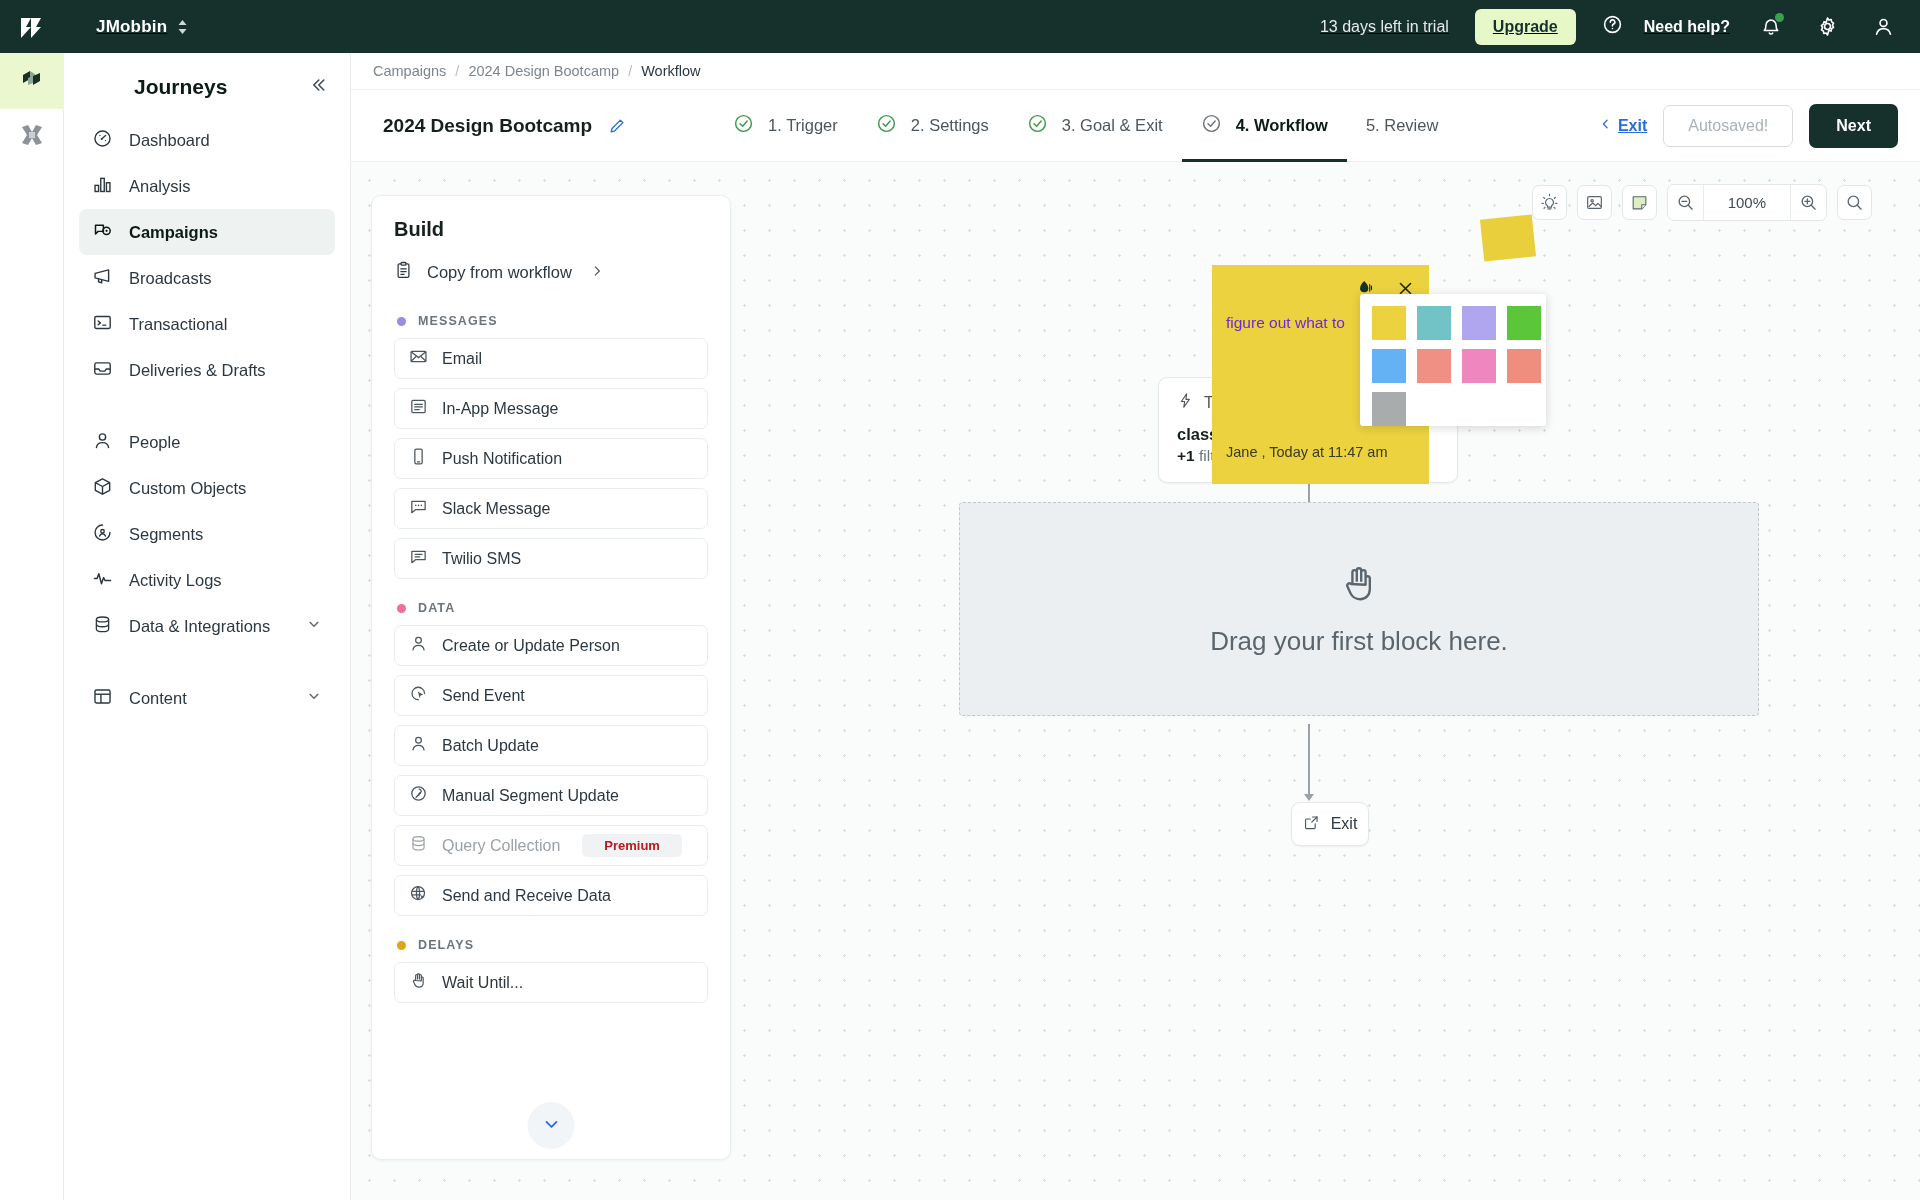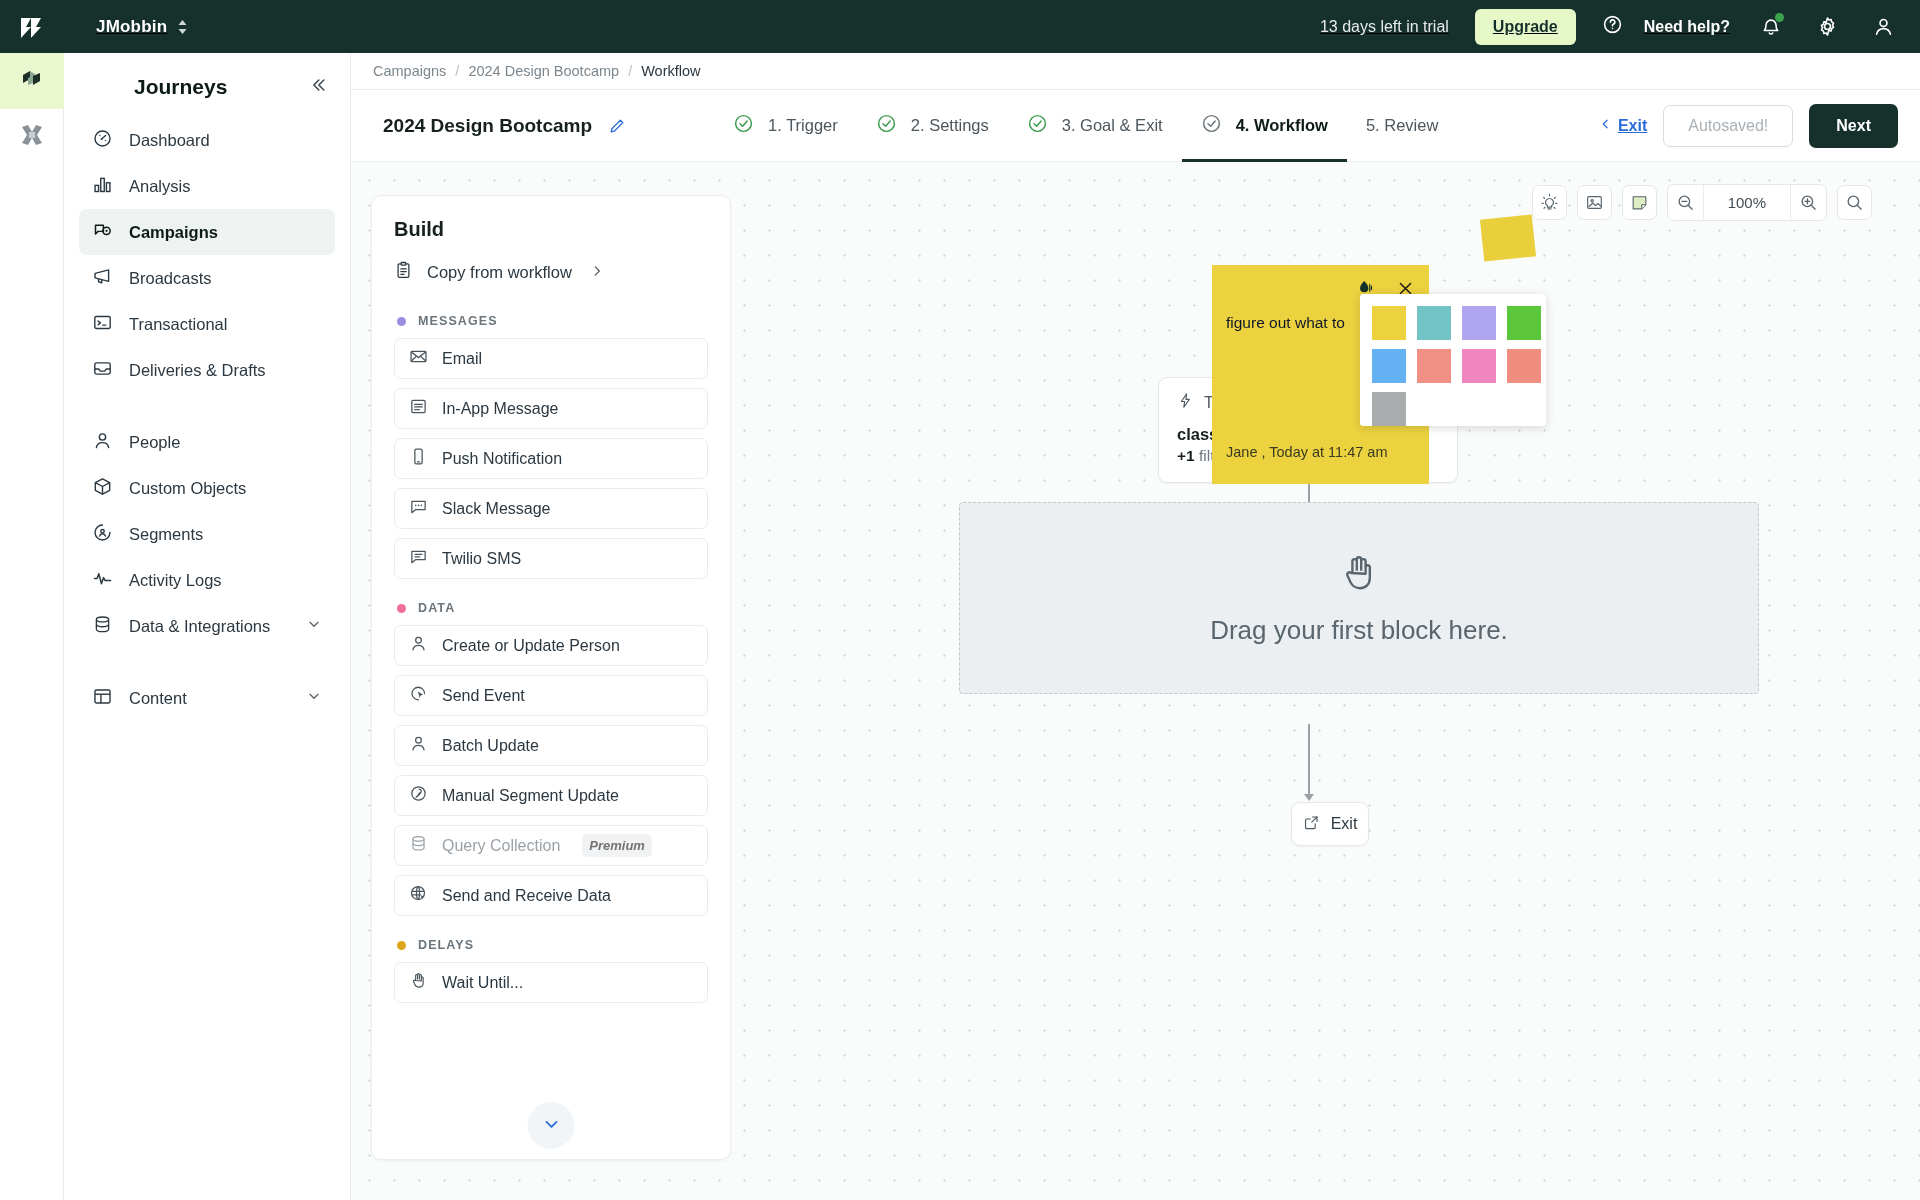--- a/index.html
+++ b/index.html
@@ -124,22 +124,22 @@
   .dot { width: 9px; height: 9px; border-radius: 50%; }
   .group-label { font-size: 12.5px; letter-spacing: 1.1px; color: #6b757b; font-weight: 600; }
   .block {
     display: flex; align-items: center; gap: 14px;
     height: 41px; border: 1px solid #e9ecee; border-radius: 7px;
     background: #fff; padding: 0 14px; margin-bottom: 9px;
     font-size: 16px; color: #2c3841; cursor: grab;
   }
   .block.disabled { color: #9aa2a8; cursor: not-allowed; }
   .premium-pill {
-    margin-left: 8px; background: #f0f2f3; color: #737373; font-weight: 700;
-    font-size: 13px; border-radius: 5px; padding: 4px 7px; font-style: italic;
+    margin-left: 8px; background: #f0f2f3; color: #b91c1c; font-weight: 700;
+    font-size: 13px; border-radius: 5px; padding: 4px 22px;
   }
   .more-btn {
     position: absolute; left: 50%; transform: translateX(-50%); bottom: 10px;
     width: 47px; height: 47px; border-radius: 50%; background: #f2f5f7;
     display: flex; align-items: center; justify-content: center; cursor: pointer; color: #2b6cdb;
   }
 
   
   .canvas-tools { position: absolute; top: 22px; right: 48px; display: flex; align-items: center; gap: 10px; }
   .tool {
@@ -155,21 +155,21 @@
     position: absolute; background: #fff; border: 1px solid #e4e8ea; border-radius: 9px;
     box-shadow: 0 1px 2px rgba(17,25,30,.05);
   }
   .node-trigger { top: 215px; left: 807px; width: 300px; padding: 14px 18px 17px 18px; }
   .node-kicker { display: flex; align-items: center; gap: 10px; font-size: 16px; color: #4c565d; margin-bottom: 12px; }
   .node-main { font-size: 16.5px; font-weight: 700; color: #16201c; margin-bottom: 3px; }
   .node-sub { font-size: 15.5px; color: #6b757b; }
   .node-sub b { color: #16201c; }
 
   .dropzone {
-    position: absolute; top: 340px; left: 608px; width: 800px; height: 192px;
+    position: absolute; top: 340px; left: 608px; width: 800px; height: 214px;
     background: #eceff1; border: 1.5px dashed #c2c9ce; border-radius: 4px;
     display: flex; flex-direction: column; align-items: center; justify-content: center; gap: 16px;
   }
   .dropzone .dz-text { font-size: 26px; color: #5a656d; }
 
   .node-exit {
     top: 640px; left: 940px; width: 78px; height: 44px;
     display: flex; align-items: center; justify-content: center; gap: 11px;
     font-size: 16px; color: #2c3841;
   }
@@ -183,21 +183,21 @@
   .sticky-back {
     position: absolute; top: 55px; left: 1131px; width: 52px; height: 42px;
     background: #e8cf3b; transform: rotate(-6deg);
   }
   .sticky {
     position: absolute; top: 103px; left: 861px; width: 217px; height: 219px;
     background: #ecd23f; padding: 10px 14px;
   }
   .sticky-bar { display: flex; align-items: center; justify-content: flex-end; gap: 22px; height: 26px; }
   .sticky-tool { cursor: pointer; display: flex; }
-  .sticky-text { font-size: 15.5px; color: #0f172a; margin-top: 12px; line-height: 1.35; }
+  .sticky-text { font-size: 15.5px; color: #6d28d9; margin-top: 12px; line-height: 1.35; }
   .sticky-meta { position: absolute; left: 14px; bottom: 24px; font-size: 14.5px; color: #3a3a22; }
 
   .color-popover {
     position: absolute; top: 132px; left: 1009px; width: 186px; height: 132px;
     background: #fff; box-shadow: 0 2px 10px rgba(17,25,30,.16); border-radius: 3px;
     padding: 12px; display: grid; grid-template-columns: repeat(4, 34px); gap: 9px 11px;
     align-content: start;
   }
   .swatch { width: 34px; height: 34px; cursor: pointer; }
 </style>

